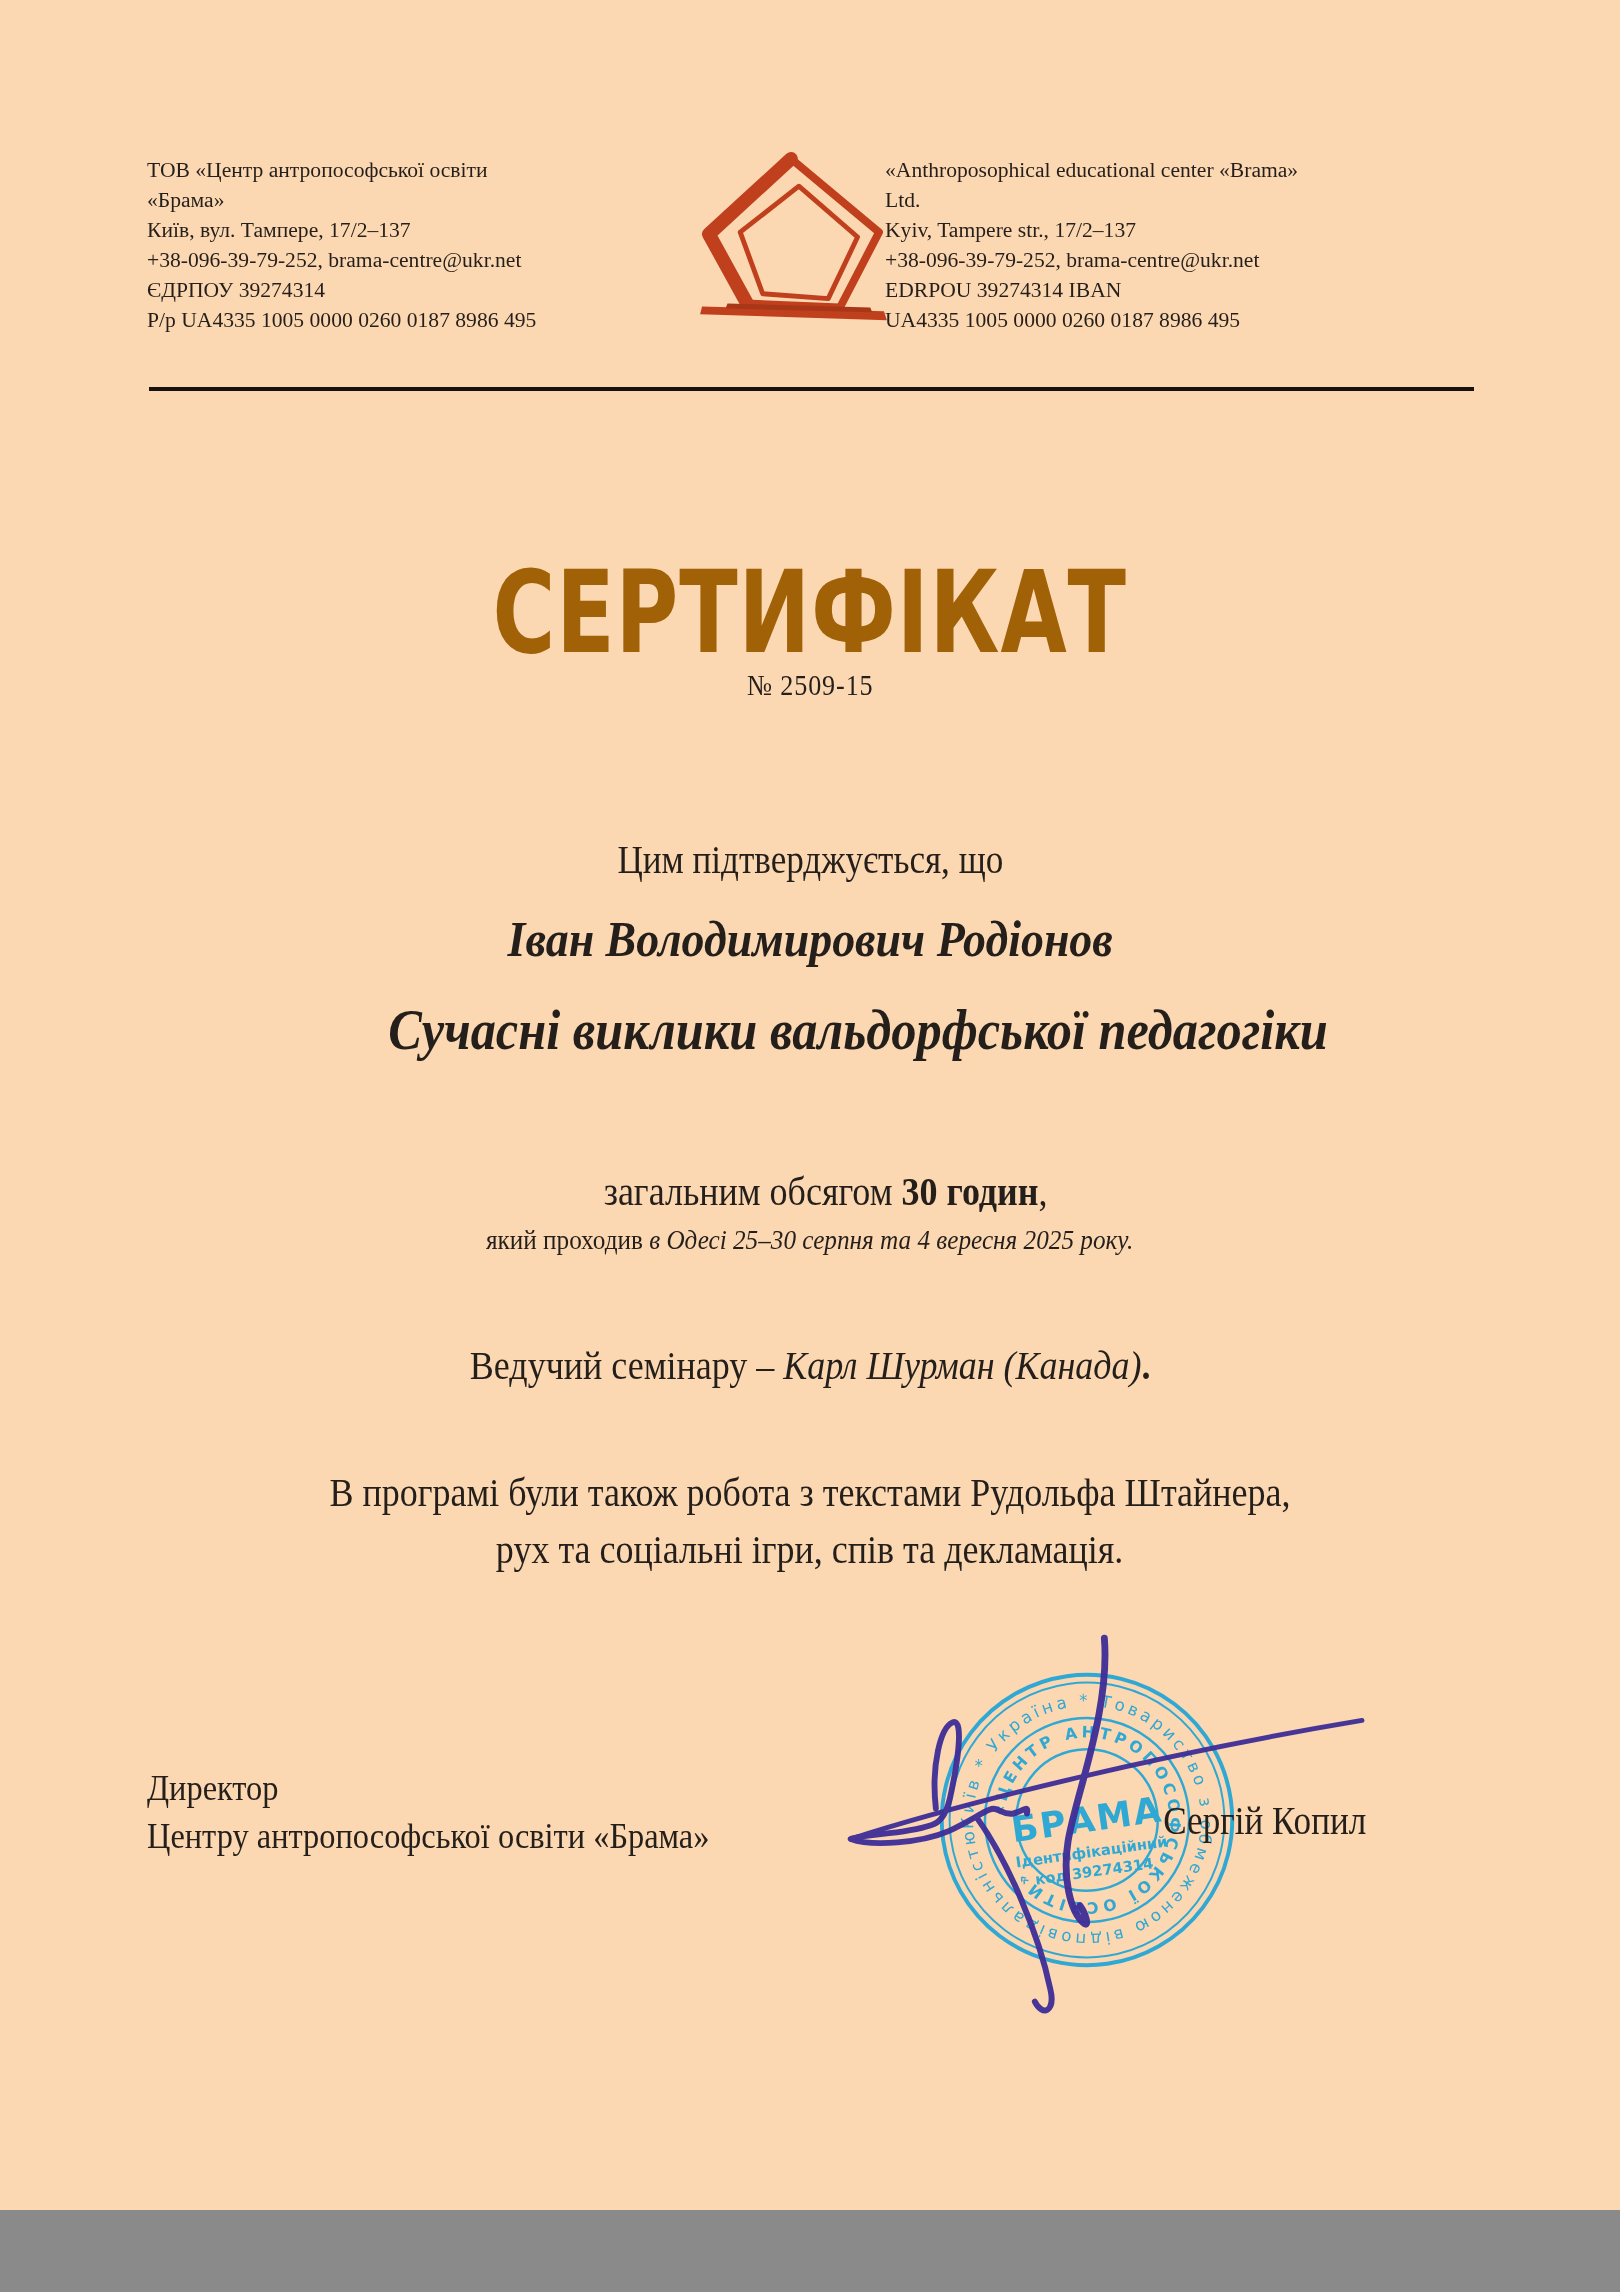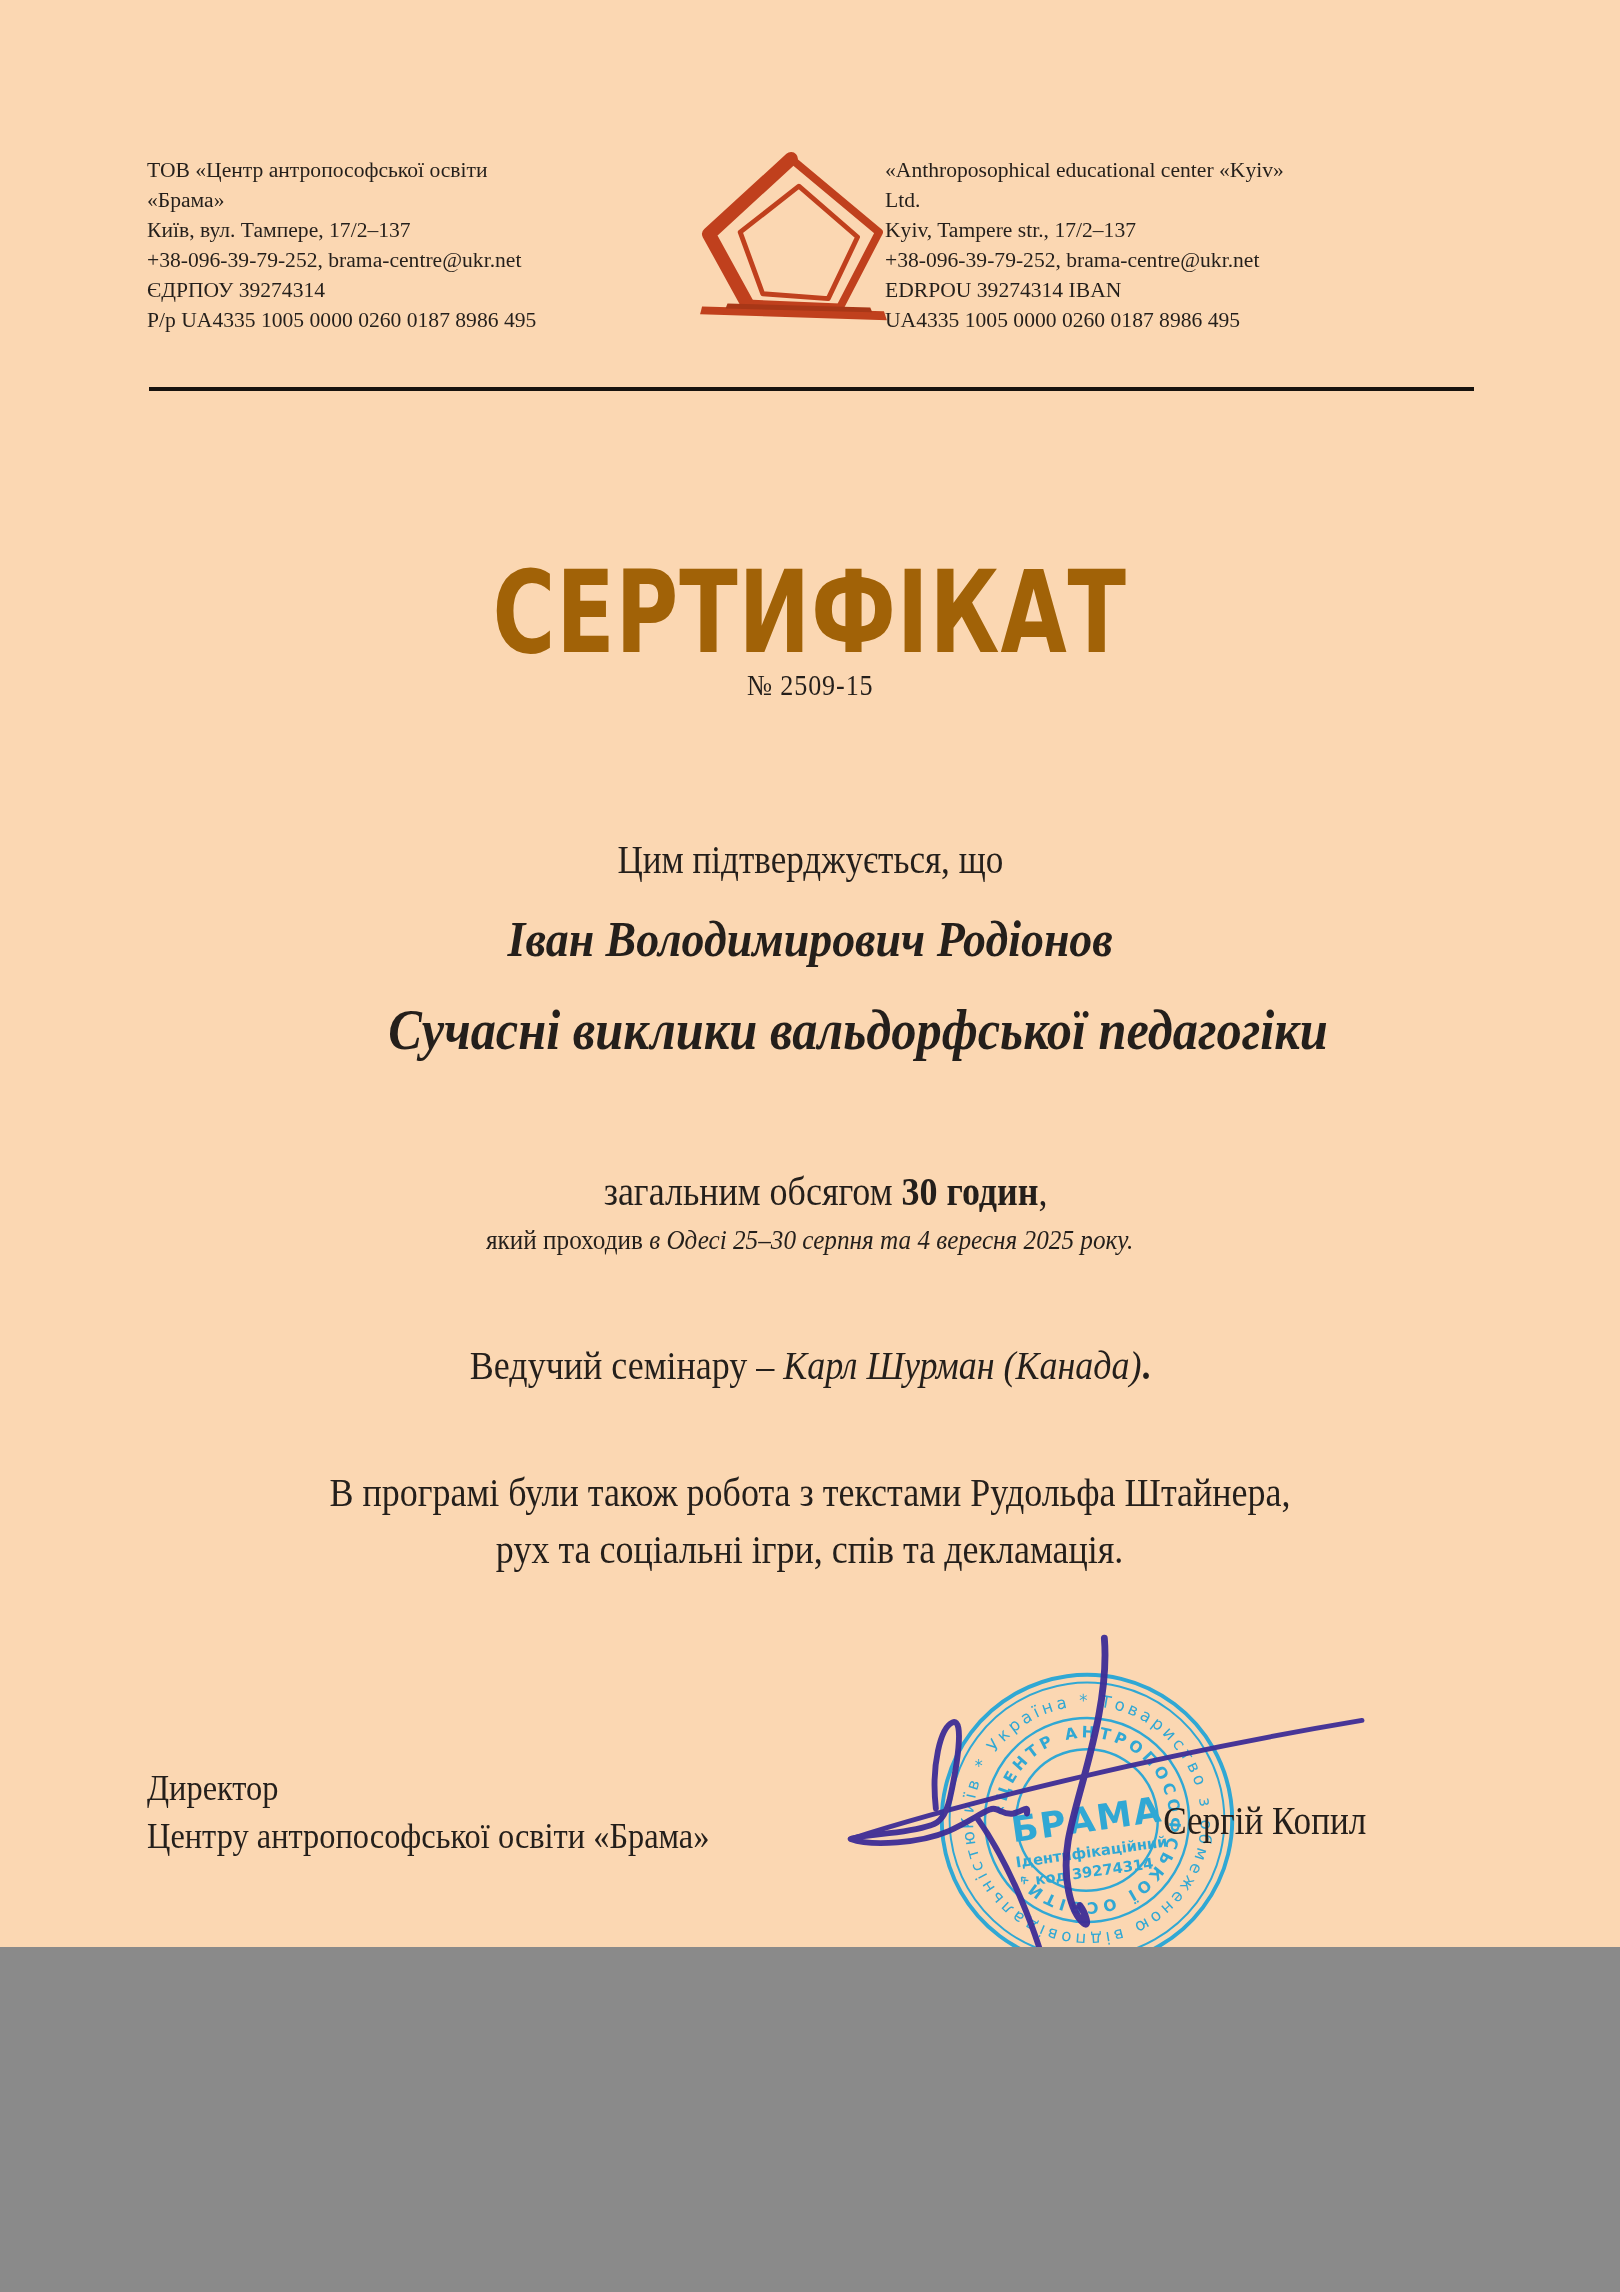--- a/index.html
+++ b/index.html
@@ -1,18 +1,18 @@
 <!DOCTYPE html>
 <html><head>
 <meta charset="utf-8">
 <style>
   html,body{margin:0;padding:0;background:#8a8a8a;}
   .page{
     position:relative;
-    width:1620px;height:1947px;
+    width:1620px;height:2210px;
     background:#fbd7b2;
     overflow:hidden;
     font-family:"Liberation Serif", serif;
     color:#241f1b;
   }
   
   .hdr-col{position:absolute;font-size:21.6px;line-height:30px;white-space:nowrap;}
   .hdr-left{left:147px;top:155px;}
   .hdr-right{left:885px;top:155px;}
   .hdr-col div{white-space:nowrap;}
@@ -60,21 +60,21 @@
         <path d="M95 10 L185 85 L145 162 L50 158 L11 87 Z" stroke-width="8"></path>
         <path d="M95 10 L11 87 L50 158" stroke-width="14"></path>
         <path d="M103 38 L163 90 L133 153 L66 148 L43 85 Z" stroke-width="5"></path>
       </g>
       <polygon points="4,161 190,166 193,175 2,169" fill="#c0401d"></polygon>
       <polygon points="30,158 176,162 178,167 28,163" fill="#a83717"></polygon>
     </svg>
   </div>
 
   <div class="hdr-col hdr-right">
-    <div>«Anthroposophical educational center «Kyiv»</div>
+    <div>«Anthroposophical educational center «Brama»</div>
     <div>Ltd.</div>
     <div>Kyiv, Tampere str., 17/2–137</div>
     <div>+38-096-39-79-252, brama-centre@ukr.net</div>
     <div>EDRPOU 39274314 IBAN</div>
     <div>UA4335 1005 0000 0260 0187 8986 495</div>
   </div>
 
   <div class="rule"></div>
 
   <div class="cline title">

